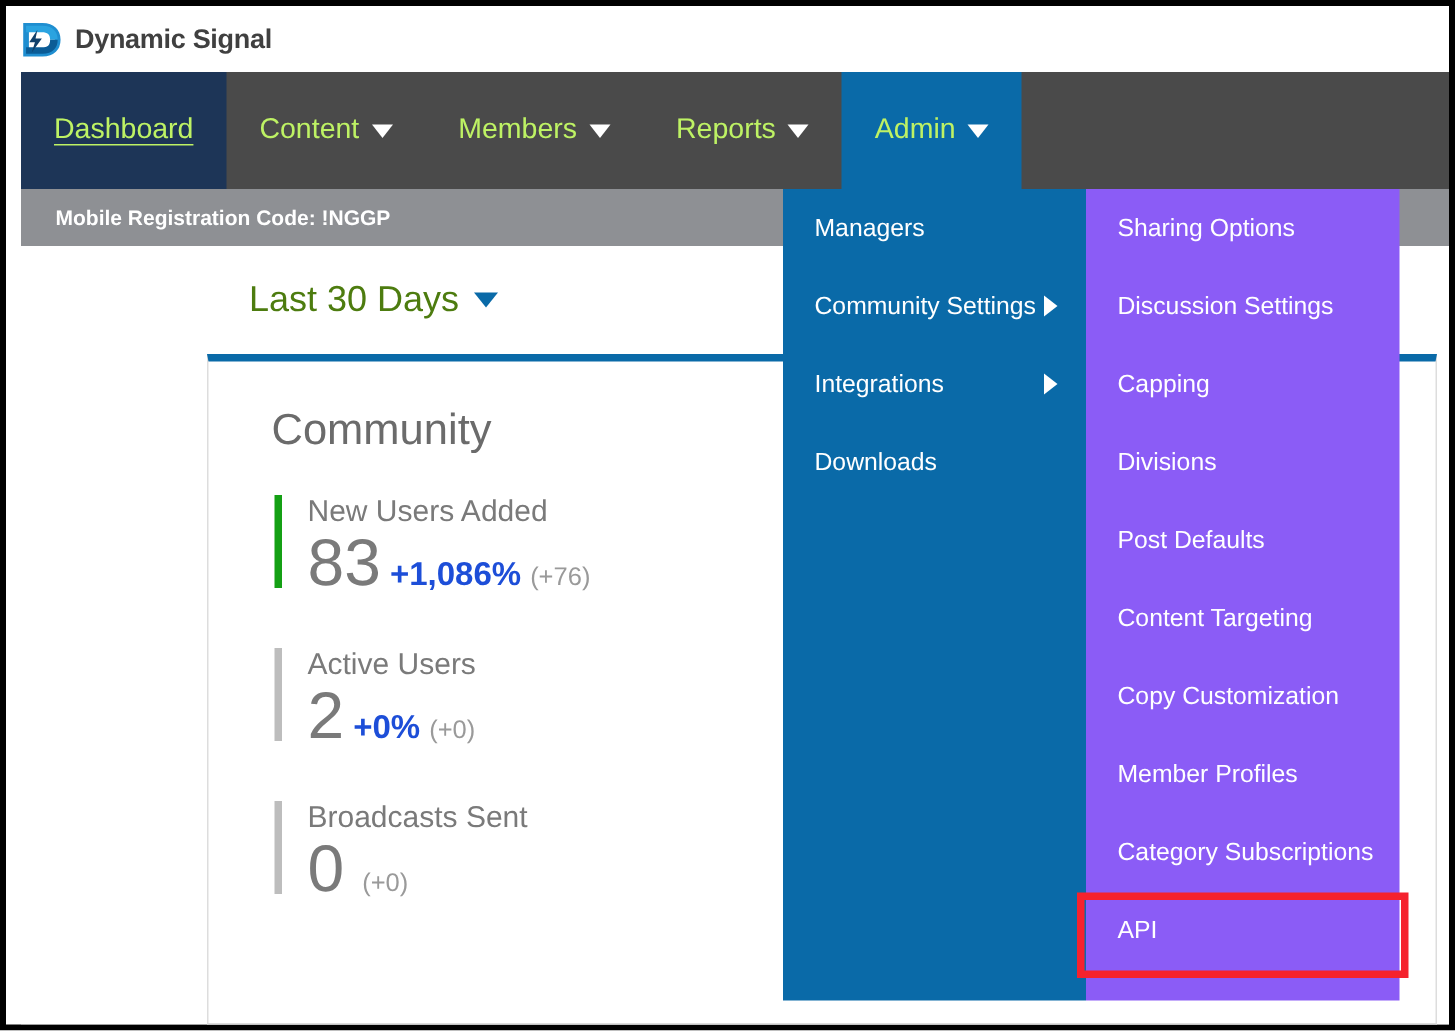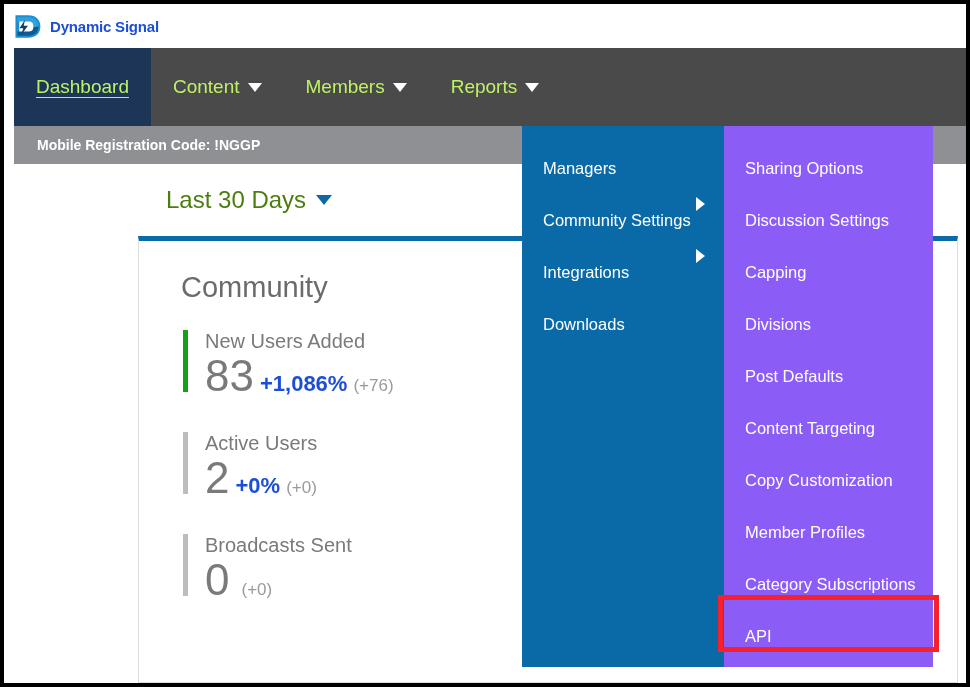--- a/index.html
+++ b/index.html
@@ -24,23 +24,23 @@
     background: #ffffff;
     display: flex; align-items: center;
   }
   .logo-mark {
     margin-left: 10px;
     width: 27px; height: 27px;
     display: block;
   }
   .logo-text {
     margin-left: 9px;
-    font-size: 15px;
+    font-size: 18px;
     font-weight: bold;
-    color: #1d4ed8;
+    color: #404040;
     letter-spacing: -0.2px;
   }
 
   
   .navbar {
     position: absolute; left: 10px; top: 44px;
     width: 952px; height: 78px;
     background: #4a4a4a;
   }
   .nav-items { display: flex; height: 100%; }
@@ -164,21 +164,21 @@
   
   .menu1 {
     position: absolute; left: 518px; top: 122px;
     width: 202px; height: 541px;
     background: #0a6aa8;
     z-index: 40;
   }
   .menu-item {
     position: relative;
     height: 52px;
-    display: flex; align-items: flex-end;
+    display: flex; align-items: center;
     color: #ffffff;
     font-size: 16.5px;
     padding-left: 21px;
     cursor: pointer;
     white-space: nowrap;
   }
   .menu-item.selected { background: #0a4d7a; }
   .caret-right {
     position: absolute; right: 19px; top: 50%;
     transform: translateY(-50%);
@@ -236,20 +236,24 @@
       <div class="nav-item">
         <span class="nav-label">Members</span>
         <span class="caret-down"></span>
       </div>
 
       <div class="nav-item">
         <span class="nav-label">Reports</span>
         <span class="caret-down"></span>
       </div>
 
+      <div class="nav-item open">
+        <span class="nav-label">Admin</span>
+        <span class="caret-down"></span>
+      </div>
 
     </div>
   </div>
 
   <div class="regbar">
     <span class="regbar-text">Mobile Registration Code: !NGGP</span>
   </div>
 
   <div class="page">
 

